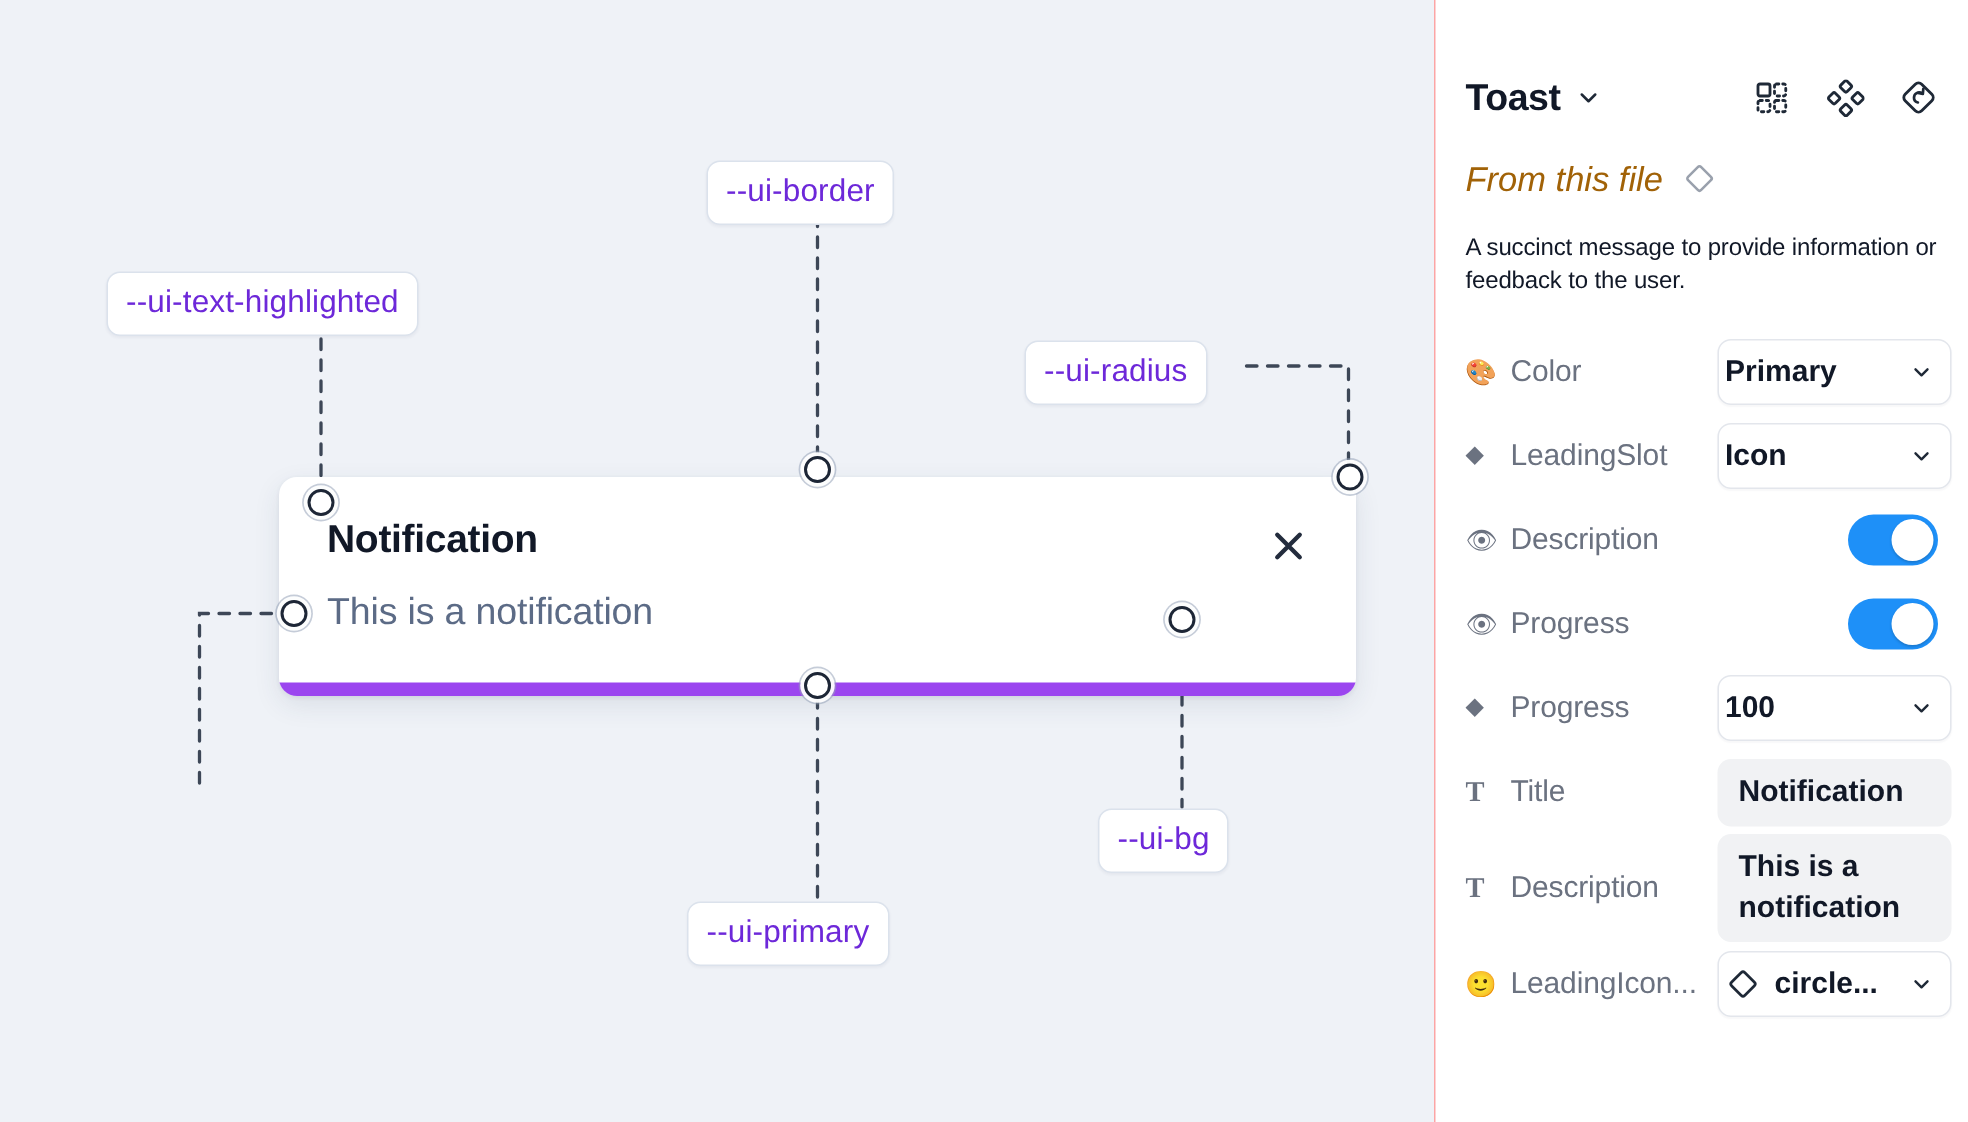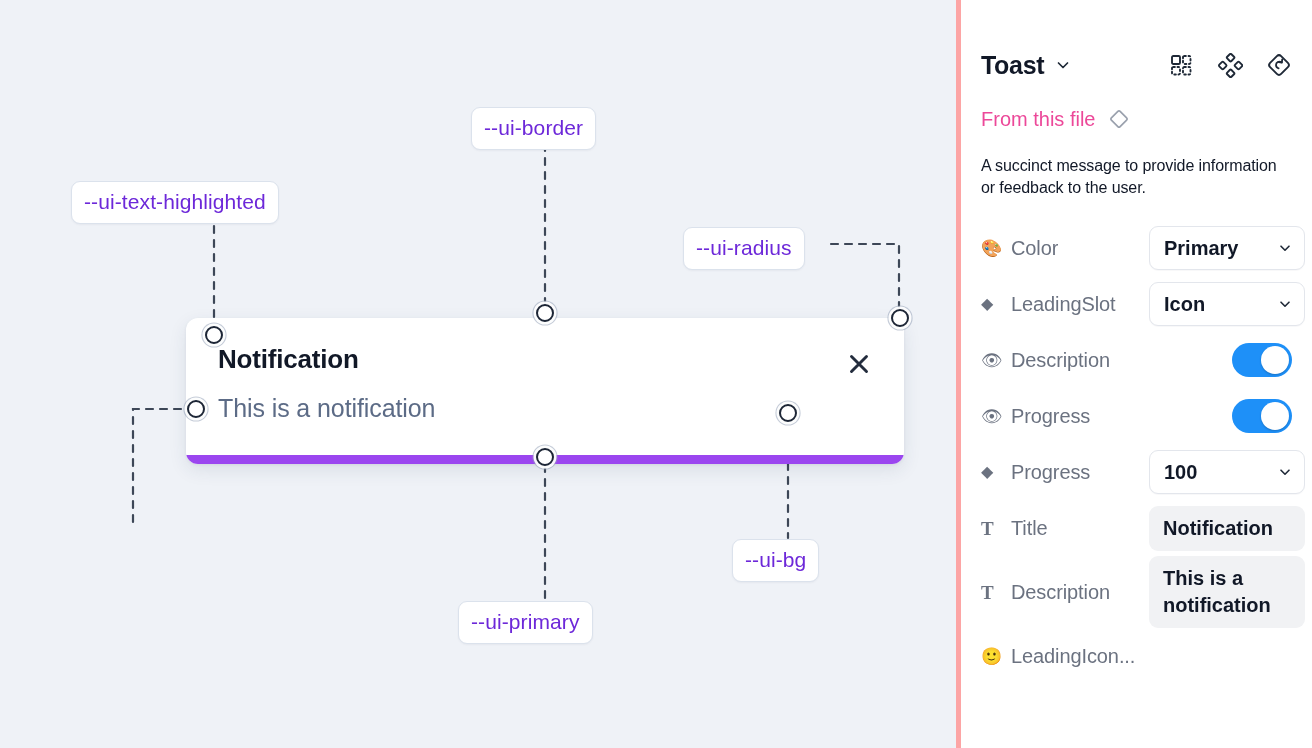--- a/index.html
+++ b/index.html
@@ -72,38 +72,38 @@
   }
   #toast-progress {
     position: absolute; left: 0; right: 0; bottom: 0;
     height: 9px; background: #9b46ef;
   }
 
   
   #panel {
     width: 356px; height: 748px;
     background: #ffffff;
-    border-left: 5px solid #fca5a5;
+    border-left: 1px solid #fca5a5;
     padding: 0 20px;
     position: relative;
   }
   #panel-header {
     display: flex; align-items: center;
     height: 96px;
     padding-top: 34px;
   }
   #panel-title {
     font-size: 25px; font-weight: 700; color: #111827; letter-spacing: -.3px;
   }
   #title-caret { margin-left: 11px; display: flex; align-items: center; cursor: pointer; }
   #header-icons { margin-left: auto; display: flex; align-items: center; gap: 23px; }
   .hicon { width: 26px; height: 26px; display: flex; align-items: center; justify-content: center; cursor: pointer; }
 
   #from-file { display: flex; align-items: center; height: 42px; margin-top: 2px; }
-  #from-file-label { font-size: 20px; color: #ec4899; }
+  #from-file-label { font-size: 23px; color: #a16207; font-style: italic; }
   #from-file-icon { margin-left: 12px; display: flex; }
 
   #blurb {
     font-size: 16px; line-height: 1.35; color: #111827;
     margin-top: 15px; letter-spacing: -.1px;
   }
 
   #props { margin-top: 22px; }
   .row { display: flex; align-items: center; min-height: 56px; }
   .row-label { display: flex; align-items: center; width: 168px; flex: none; }
@@ -118,21 +118,21 @@
     font-size: 20px; color: #6b7280; letter-spacing: -.1px;
     white-space: nowrap; overflow: hidden;
   }
   .row-ctl { margin-left: auto; }
 
   .select {
     width: 156px; height: 44px;
     border: 1px solid #e3e6ec; border-radius: 9px;
     background: #fff;
     display: flex; align-items: center;
-    padding: 0 12px 0 14px;
+    padding: 0 12px 0 4px;
     font-size: 20px; font-weight: 700; color: #111827;
     cursor: pointer;
     box-shadow: 0 1px 1px rgba(30,41,59,.03);
   }
   .select .sv { overflow: hidden; white-space: nowrap; }
   .select .caret { margin-left: auto; display: flex; align-items: center; }
   .select .pre { margin-right: 9px; display: flex; align-items: center; }
 
   .field {
     width: 156px; min-height: 44px;
@@ -350,17 +350,32 @@
         <div class="row-ctl">
           <div class="field">This is a notification</div>
         </div>
       </div>
 
       <div class="row">
         <div class="row-label">
           <span class="row-ico">🙂</span>
           <span class="row-name">LeadingIcon...</span>
         </div>
+        <div class="row-ctl">
+          <div class="select">
+            <span class="pre">
+              <svg width="24" height="24" viewBox="0 0 24 24">
+                <rect x="5.8" y="5.8" width="12.4" height="12.4" rx="1.6" transform="rotate(45 12 12)" stroke="#1f2937" stroke-width="1.8" fill="none"></rect>
+              </svg>
+            </span>
+            <span class="sv">circle...</span>
+            <span class="caret">
+              <svg width="14" height="14" viewBox="0 0 14 14">
+                  <path d="M3 5.2 L7 9.2 L11 5.2" stroke="#1f2937" stroke-width="1.6" fill="none" stroke-linecap="round" stroke-linejoin="round"></path>
+                </svg>
+            </span>
+          </div>
+        </div>
       </div>
 
     </div>
   </div>
 </div>
 
 </body></html>

